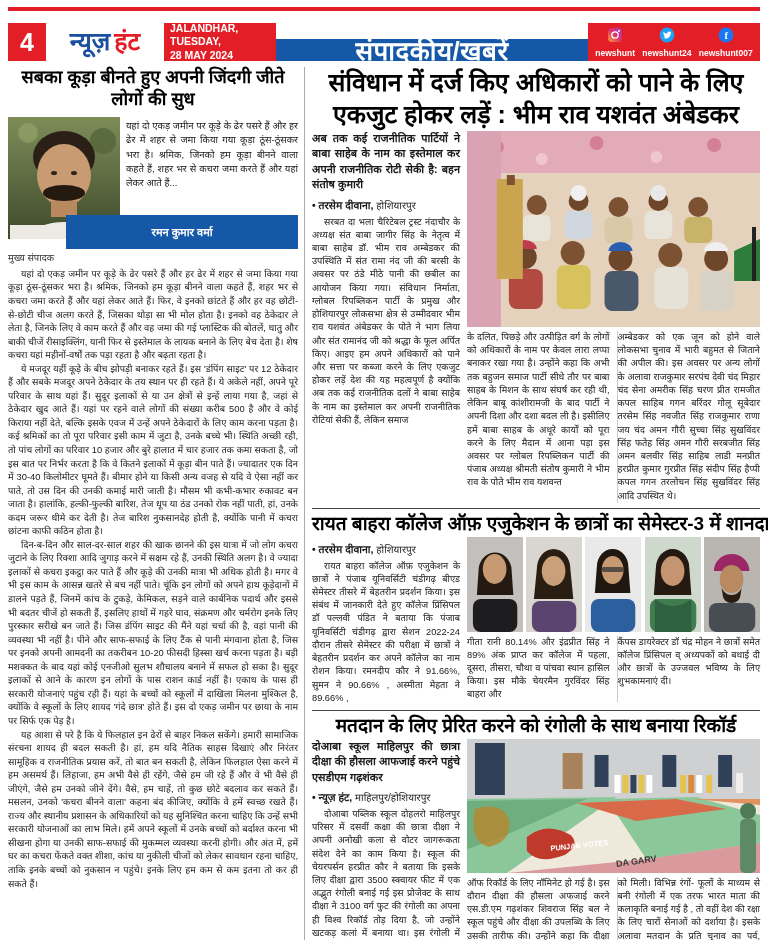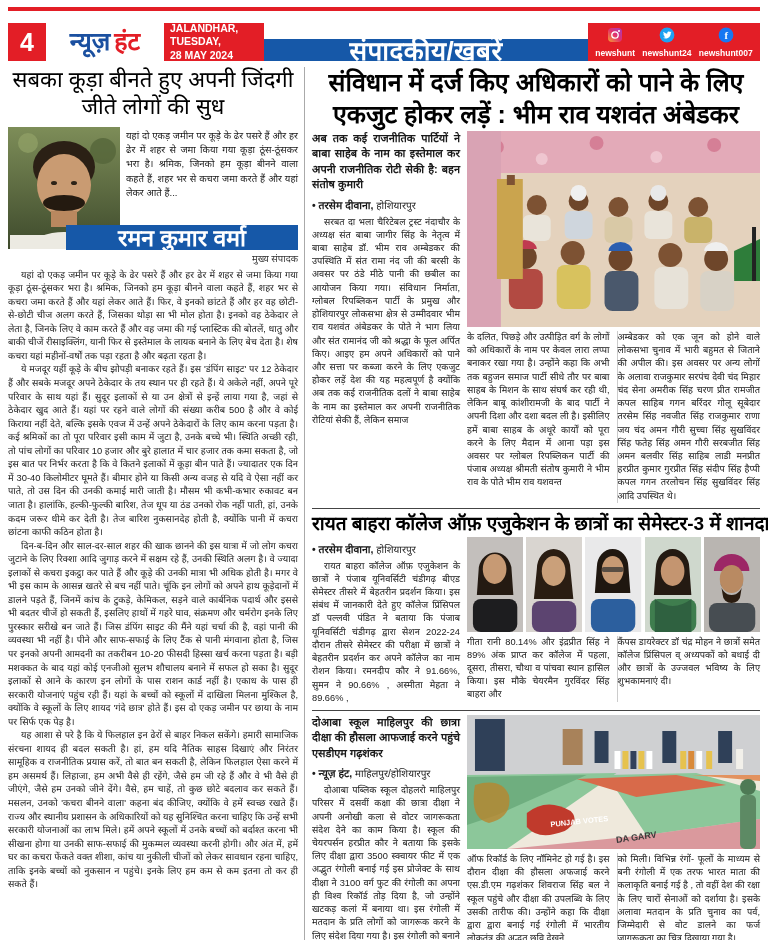--- a/index.html
+++ b/index.html
@@ -10,43 +10,43 @@
   }
   .top-rule { height:4px; background:#e31e26; margin:7px 8px 0 8px; }
 
   
   .masthead { display:flex; align-items:stretch; margin:12px 8px 0 8px; height:38px; }
   .pagenum { width:38px; background:#e31e26; color:#fff; font-size:25px; font-weight:bold;
              display:flex; align-items:center; justify-content:center; }
   .logo { width:118px; background:#fff; display:flex; justify-content:center;
           font-size:25px; font-weight:bold; gap:4px; }
   .logo .lg-blue { color:#1b50a0; } .logo .lg-red { color:#e31e26; }
-  .dateline { width:100px; background:#e31e26; color:#fff; font-size:10.5px; font-weight:bold;
+  .dateline { width:112px; background:#e31e26; color:#fff; font-size:10.5px; font-weight:bold;
               display:flex; flex-direction:column; justify-content:center; padding-left:6px; line-height:1.25; }
   .section-box { flex:1; background:#1658a8; color:#fff; display:flex; align-items:center; justify-content:center;
                  font-size:26px; font-weight:bold; letter-spacing:.5px;margin-top:16px; }
   .social-box { width:172px; background:#e31e26; display:flex; align-items:center; justify-content:space-evenly; }
   .social-item { display:flex; flex-direction:column; align-items:center; gap:1px; }
   .social-item .handle { color:#fff; font-size:8.5px; font-weight:bold; }
 
   
   .main { display:flex; margin:6px 8px 0 8px; gap:7px; }
   .left-col { width:297px; border-right:1px solid #aaa; padding-right:6px; }
   .right-col { flex:1; min-width:0; }
 
   
-  .ed-headline { font-size:22px; font-weight:normal; text-align:center; line-height:1.22; color:#000; }
+  .ed-headline { font-size:18px; font-weight:bold; text-align:center; line-height:1.22; color:#000; }
   .ed-author-block { margin-top:6px; }
   .ed-top { display:flex; gap:6px; }
   .ed-photo { width:112px; height:122px; flex:0 0 auto; }
   .ed-intro { flex:1; font-size:9.6px; line-height:1.5; text-align:justify; padding-top:2px; }
   .ed-namebar { margin-left:58px; margin-top:-24px; position:relative; background:#1658a8; color:#fff;
-                height:25px; display:flex; align-items:center; justify-content:center;
-                font-size:23px; font-weight:bold; }
-  .ed-nametitle { text-align:right; font-size:9.5px; color:#333; margin-top:2px; }
+                height:34px; display:flex; align-items:center; justify-content:center;
+                font-size:11px; font-weight:bold; }
+  .ed-nametitle { text-align:left; font-size:9.5px; color:#333; margin-top:2px; }
   .ed-body { margin-top:4px; }
   .ed-body p { font-size:9.35px; line-height:1.45; text-align:justify; text-indent:13px; }
 
   
   .art { }
   .art + .art { border-top:1px solid #444; margin-top:5px; padding-top:3px; }
   .art-h-big { font-size:25px; font-weight:bold; text-align:center; line-height:1.26; color:#000; }
   .art-h { font-size:19px; font-weight:bold; text-align:center; line-height:1.25; color:#000; white-space:nowrap; }
   .art-row { display:flex; gap:7px; margin-top:1px; }
   .art-colnarrow { width:148px; flex:0 0 auto; }
@@ -293,20 +293,21 @@
           </div>
           <div class="two-cols">
             <div class="coltext">गीता रानी 80.14% और इंद्रप्रीत सिंह ने 89% अंक प्राप्त कर कॉलेज में पहला, दूसरा, तीसरा, चौथा व पांचवा स्थान हासिल किया। इस मौके चेयरमैन गुरविंदर सिंह बाहरा और</div>
             <div class="coltext">कैंपस डायरेक्टर डॉ चंद्र मोहन ने छात्रों समेत कॉलेज प्रिंसिपल व् अध्यपकों को बधाई दी और छात्रों के उज्जवल भविष्य के लिए शुभकामनाएं दी।</div>
           </div>
         </div>
       </div>
     </div>
 
     <div class="art">
+      <div class="art-h">मतदान के लिए प्रेरित करने को रंगोली के साथ बनाया रिकॉर्ड</div>
       <div class="art-row">
         <div class="art-colnarrow">
           <div class="lead">दोआबा स्कूल माहिलपुर की छात्रा दीक्षा की हौसला आफजाई करने पहुंचे एसडीएम गढ़शंकर</div>
           <div class="byline">
             <b>• न्यूज़ हंट,</b>
             <span class="place">माहिलपुर/होशियारपुर</span>
           </div>
           <div class="coltext">
               <span class="ind">दोआबा पब्लिक स्कूल दोहलरो माहिलपुर परिसर में दसवीं कक्षा की छात्रा दीक्षा ने अपनी अनोखी कला से वोटर जागरूकता संदेश देने का काम किया है। स्कूल की चेयरपर्सन हरप्रीत कौर ने बताया कि इसके लिए दीक्षा द्वारा 3500 स्क्वायर फीट में एक अद्भुत रंगोली बनाई गई इस प्रोजेक्ट के साथ दीक्षा ने 3100 वर्ग फुट की रंगोली का अपना ही विश्व रिकॉर्ड तोड़ दिया है, जो उन्होंने खटकड़ कलां में बनाया था। इस रंगोली में मतदान के प्रति लोगों को जागरूक करने के लिए संदेश दिया गया है। इस रंगोली को बनाने के बाद दीक्षा वर्ल्डवाइड बुक</span>
             </div>

